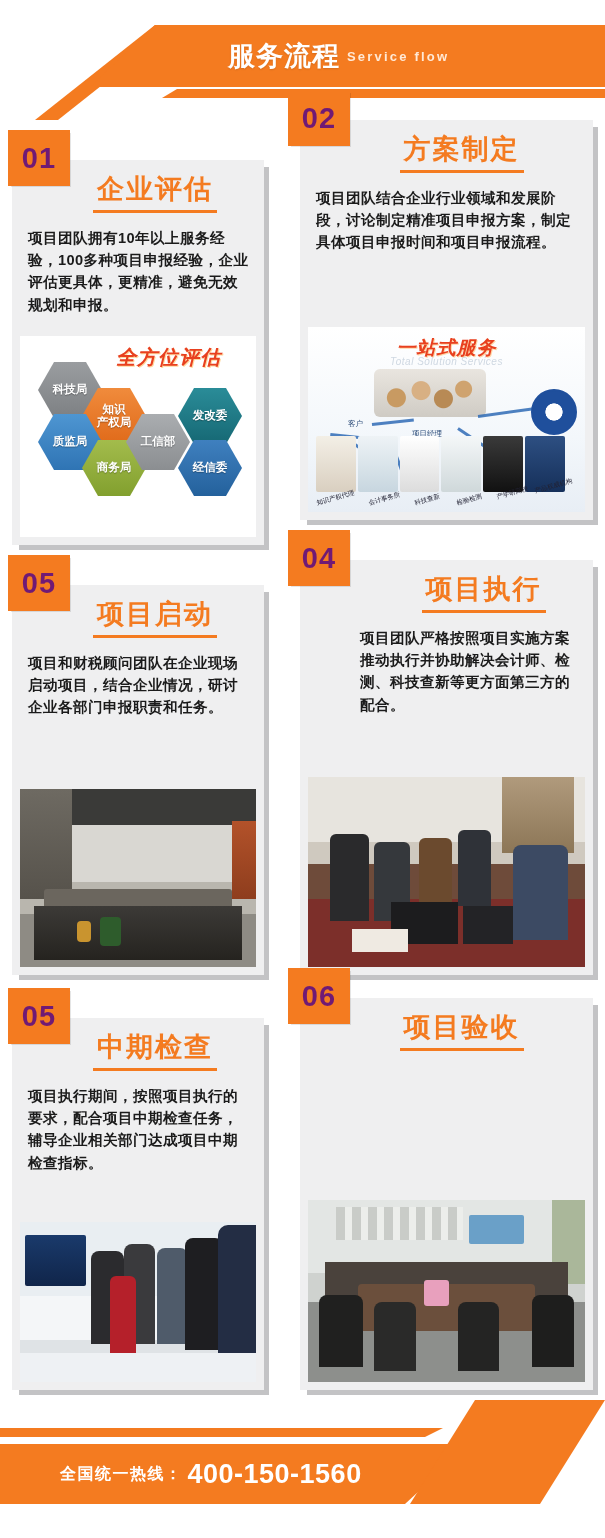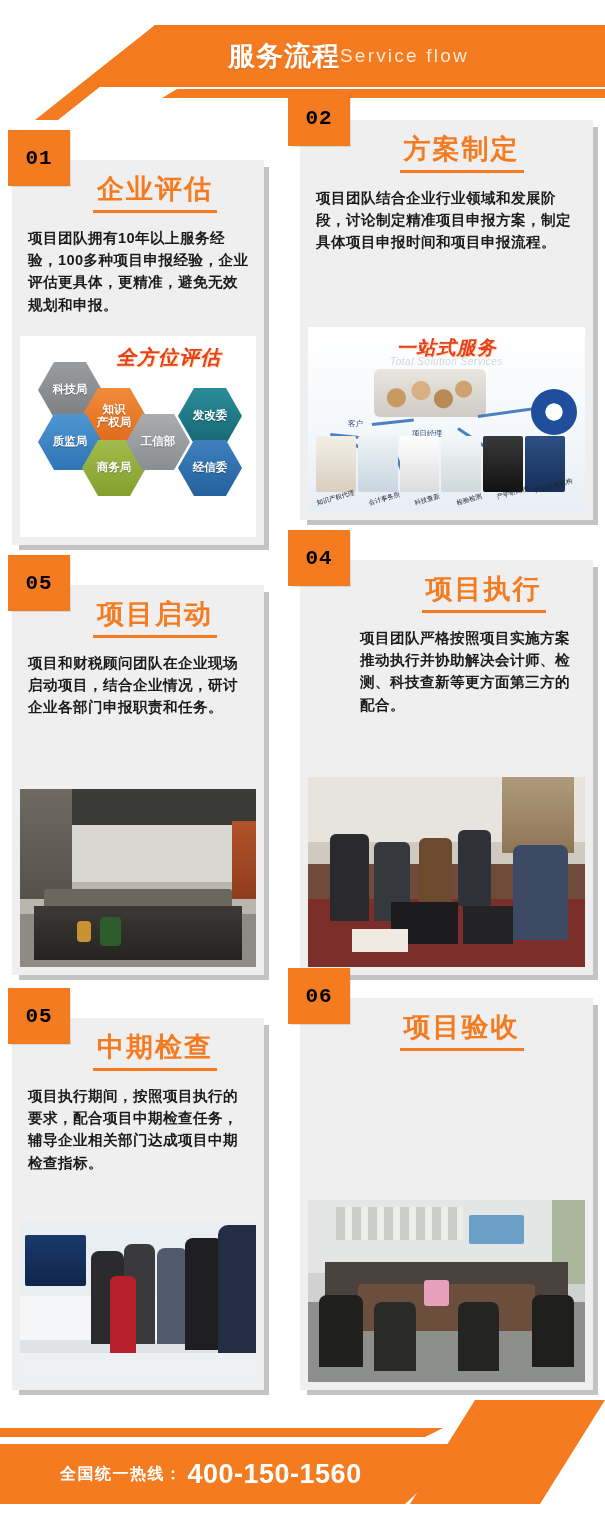--- a/index.html
+++ b/index.html
@@ -33,44 +33,43 @@
   .hdr-text{
     position:absolute; left:0; top:25px; width:605px; height:62px;
     display:flex; align-items:center; justify-content:flex-start;
     padding-left:228px;
   }
   .hdr-cn{
     color:#ffffff; font-size:27px; font-weight:bold; letter-spacing:1px;
     line-height:1; text-shadow:0 1px 2px rgba(0,0,0,.12);
   }
   .hdr-en{
-    color:#ffe9d6; font-size:19px; letter-spacing:2.2px; margin-left:0;
-    font-weight:400;
+    color:#ffe9d6; font-size:13px; letter-spacing:2.2px; margin-left:7px;
+    font-weight:700;
   }
 
   
   .card{
     position:absolute;
     background:#efeff0;
     box-shadow:6px 6px 0 -1px #c3c3c5;
   }
   .card.left  { left:12px;  width:252px; }
   .card.right { left:300px; width:293px; }
 
   .badge{
     position:absolute; top:-30px; left:-4px;
     width:62px; height:56px;
     background:#F47B20;
-    color:#000000;
-    font-size:21px; font-weight:bold;
+    color:#701a75;
+    font-size:29px; font-weight:bold;
     display:flex; align-items:center; justify-content:center;
     letter-spacing:1px;
     z-index:5;
     box-shadow:2px 2px 0 -1px rgba(0,0,0,.10);
-    font-family:Liberation Mono, monospace;
   }
   .card.right .badge{ left:-12px; }
 
   .card-head{
     padding:14px 14px 0 14px;
     text-align:center;
   }
   .card-title{
     color:#F47B20;
     font-size:27px;

